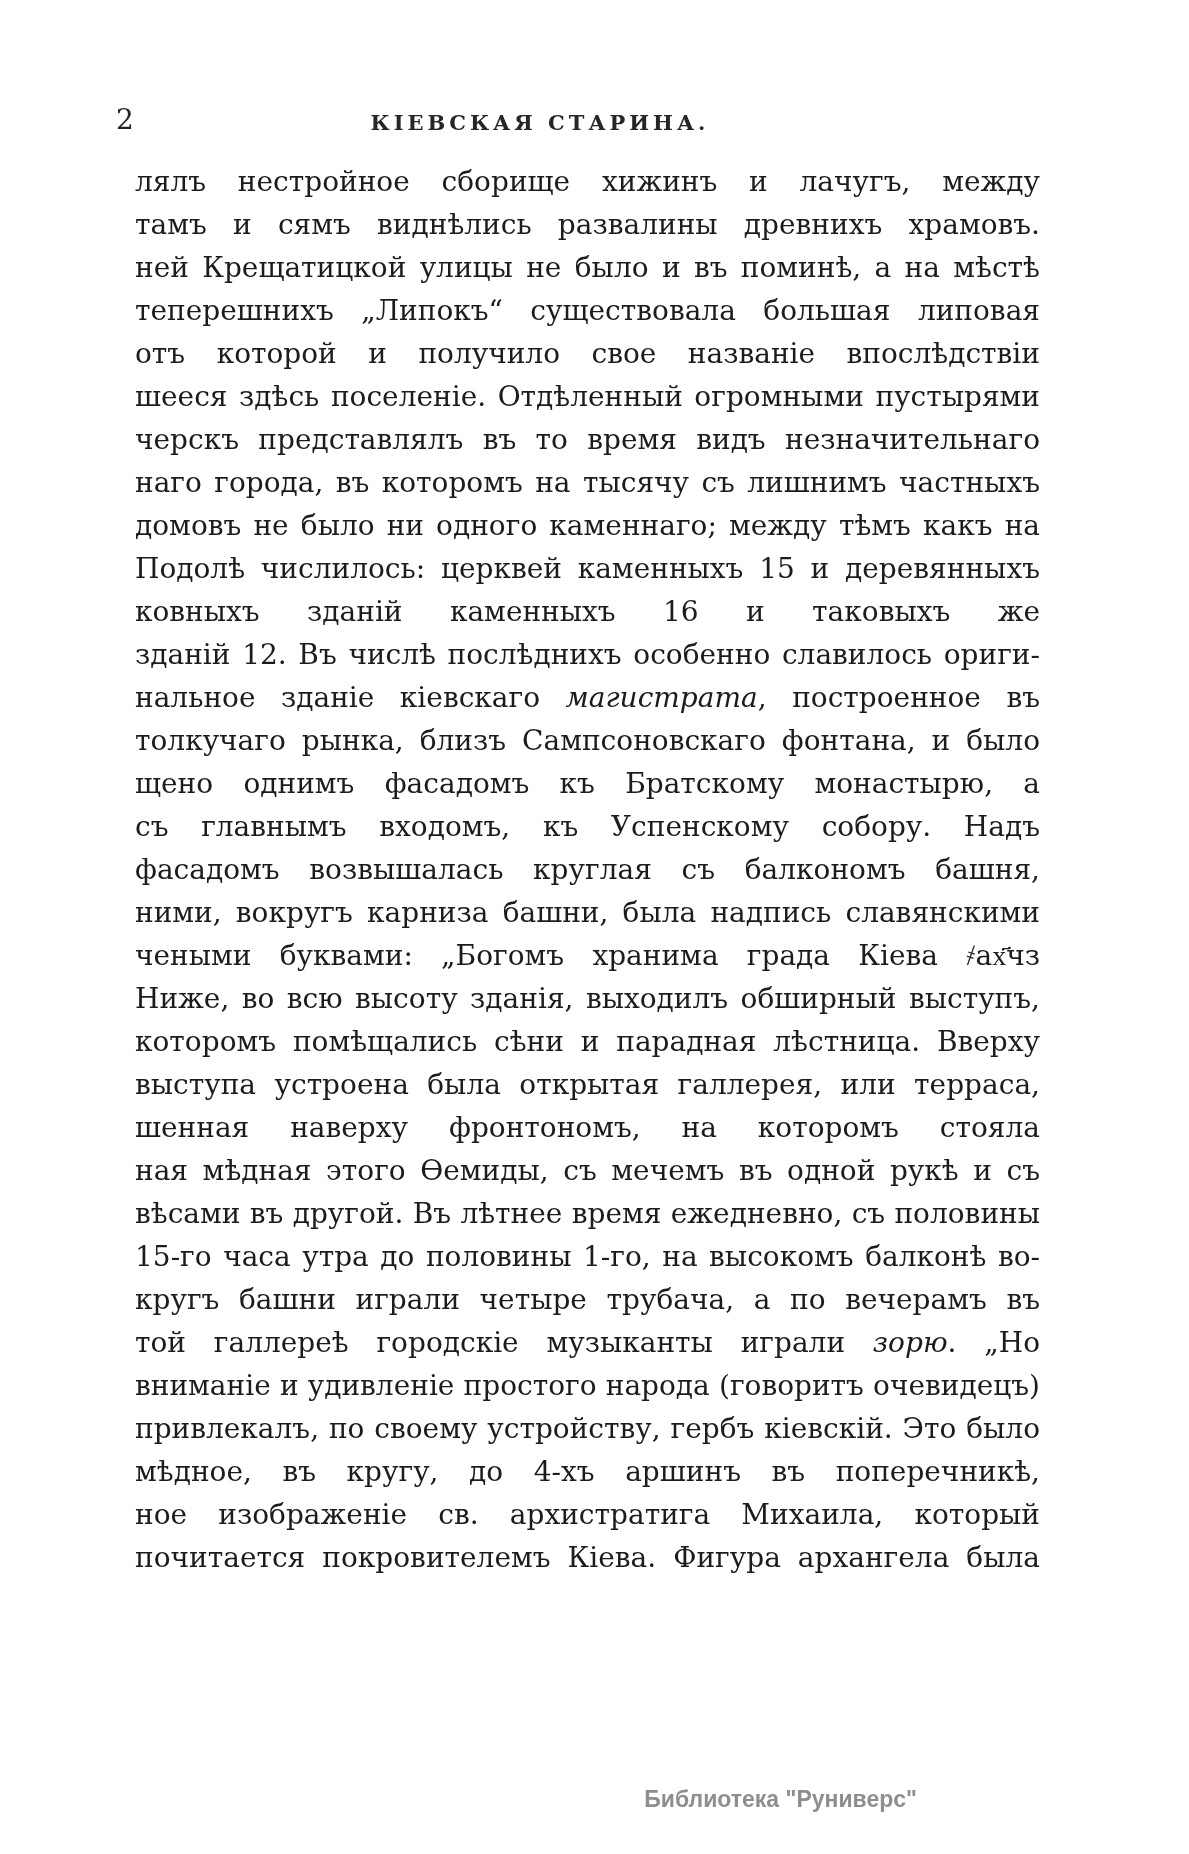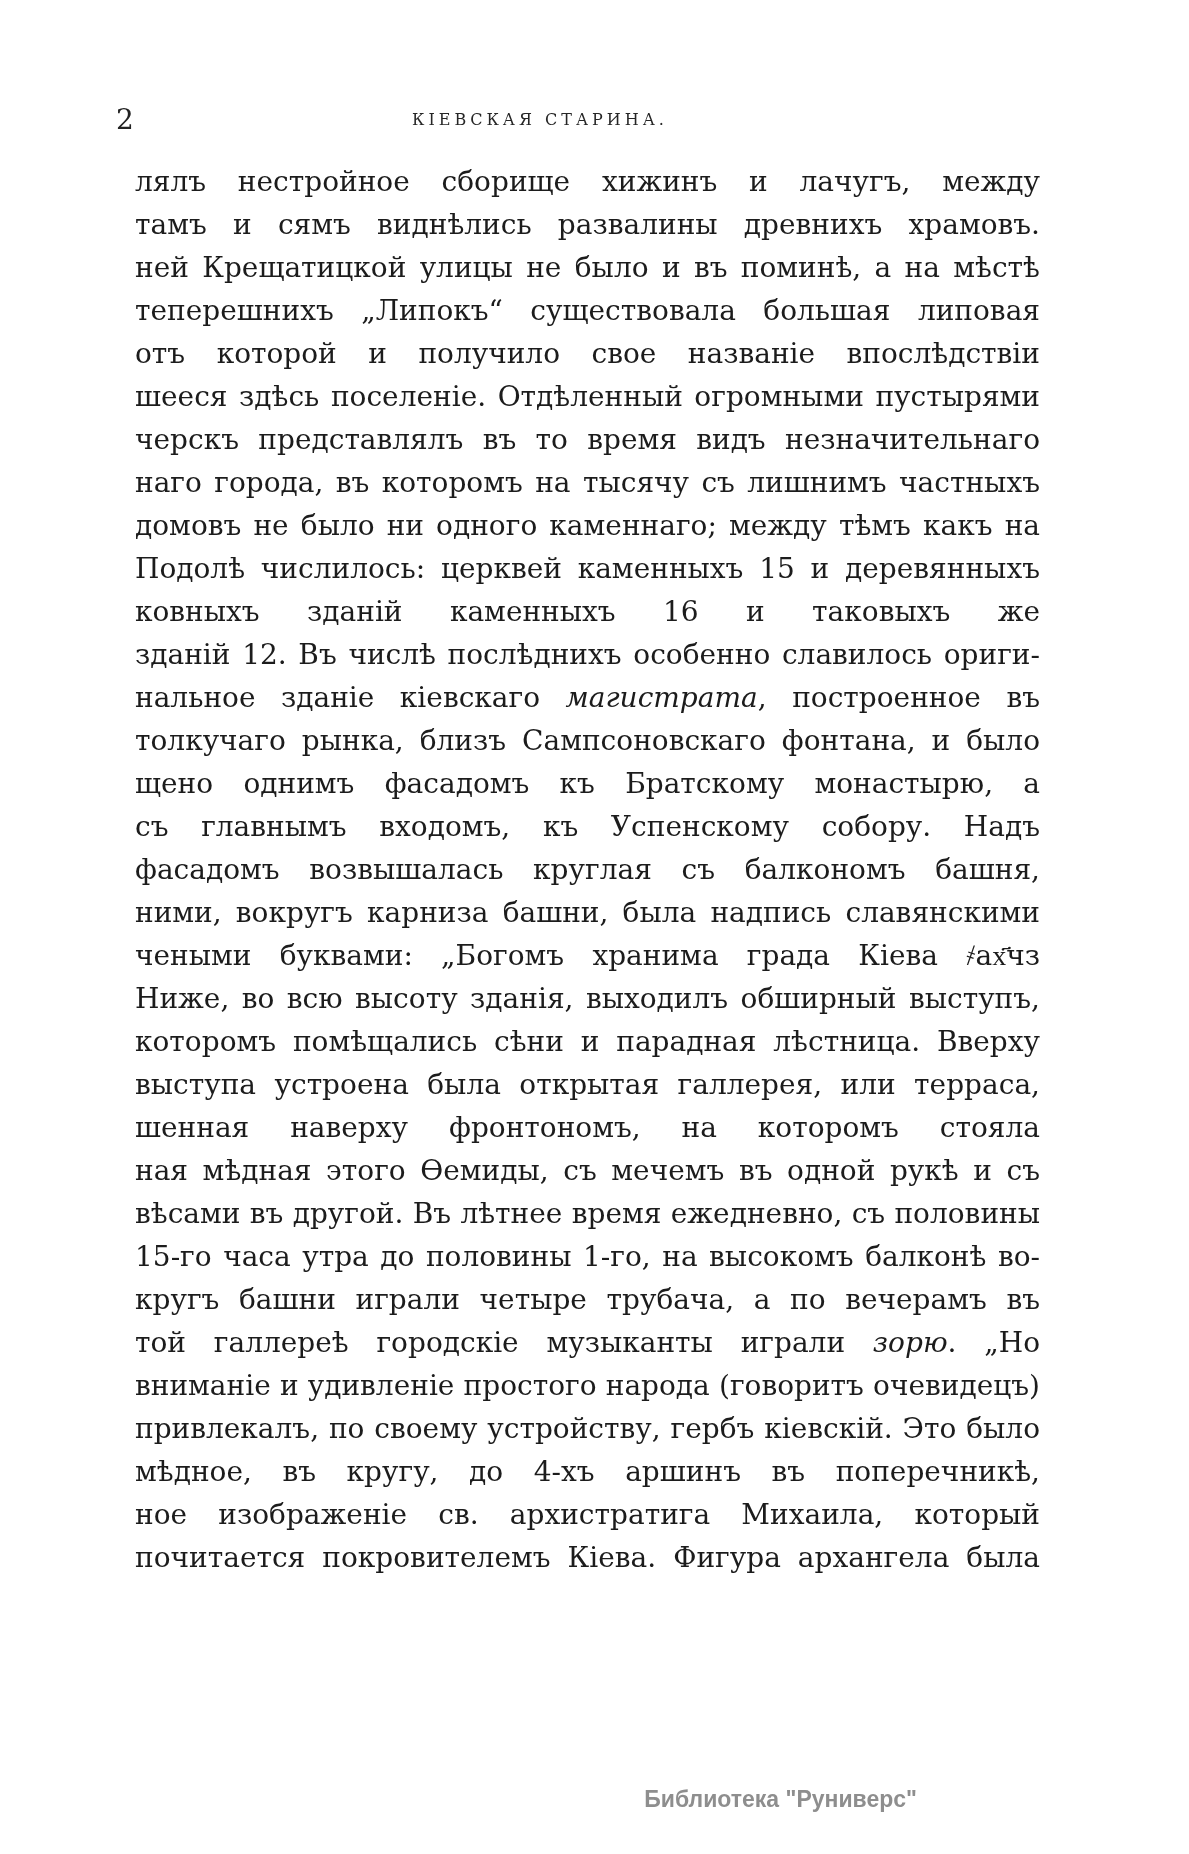--- a/index.html
+++ b/index.html
@@ -14,22 +14,22 @@
     position: absolute;
     left: 116px; top: 103px;
     font-size: 28px;
     color: #222222;
   }
   .header-title {
     position: absolute;
     left: 135px; top: 110px;
     width: 810px;
     text-align: center;
-    font-size: 16px;
-    font-weight: normal;
+    font-size: 21px;
+    font-weight: bold;
     letter-spacing: 4px;
     color: #262626;
   }
   .text-block {
     position: absolute;
     left: 135px; top: 160px;
     width: 905px;
     font-size: 28px;
     line-height: 43px;
     color: #1c1c1c;

